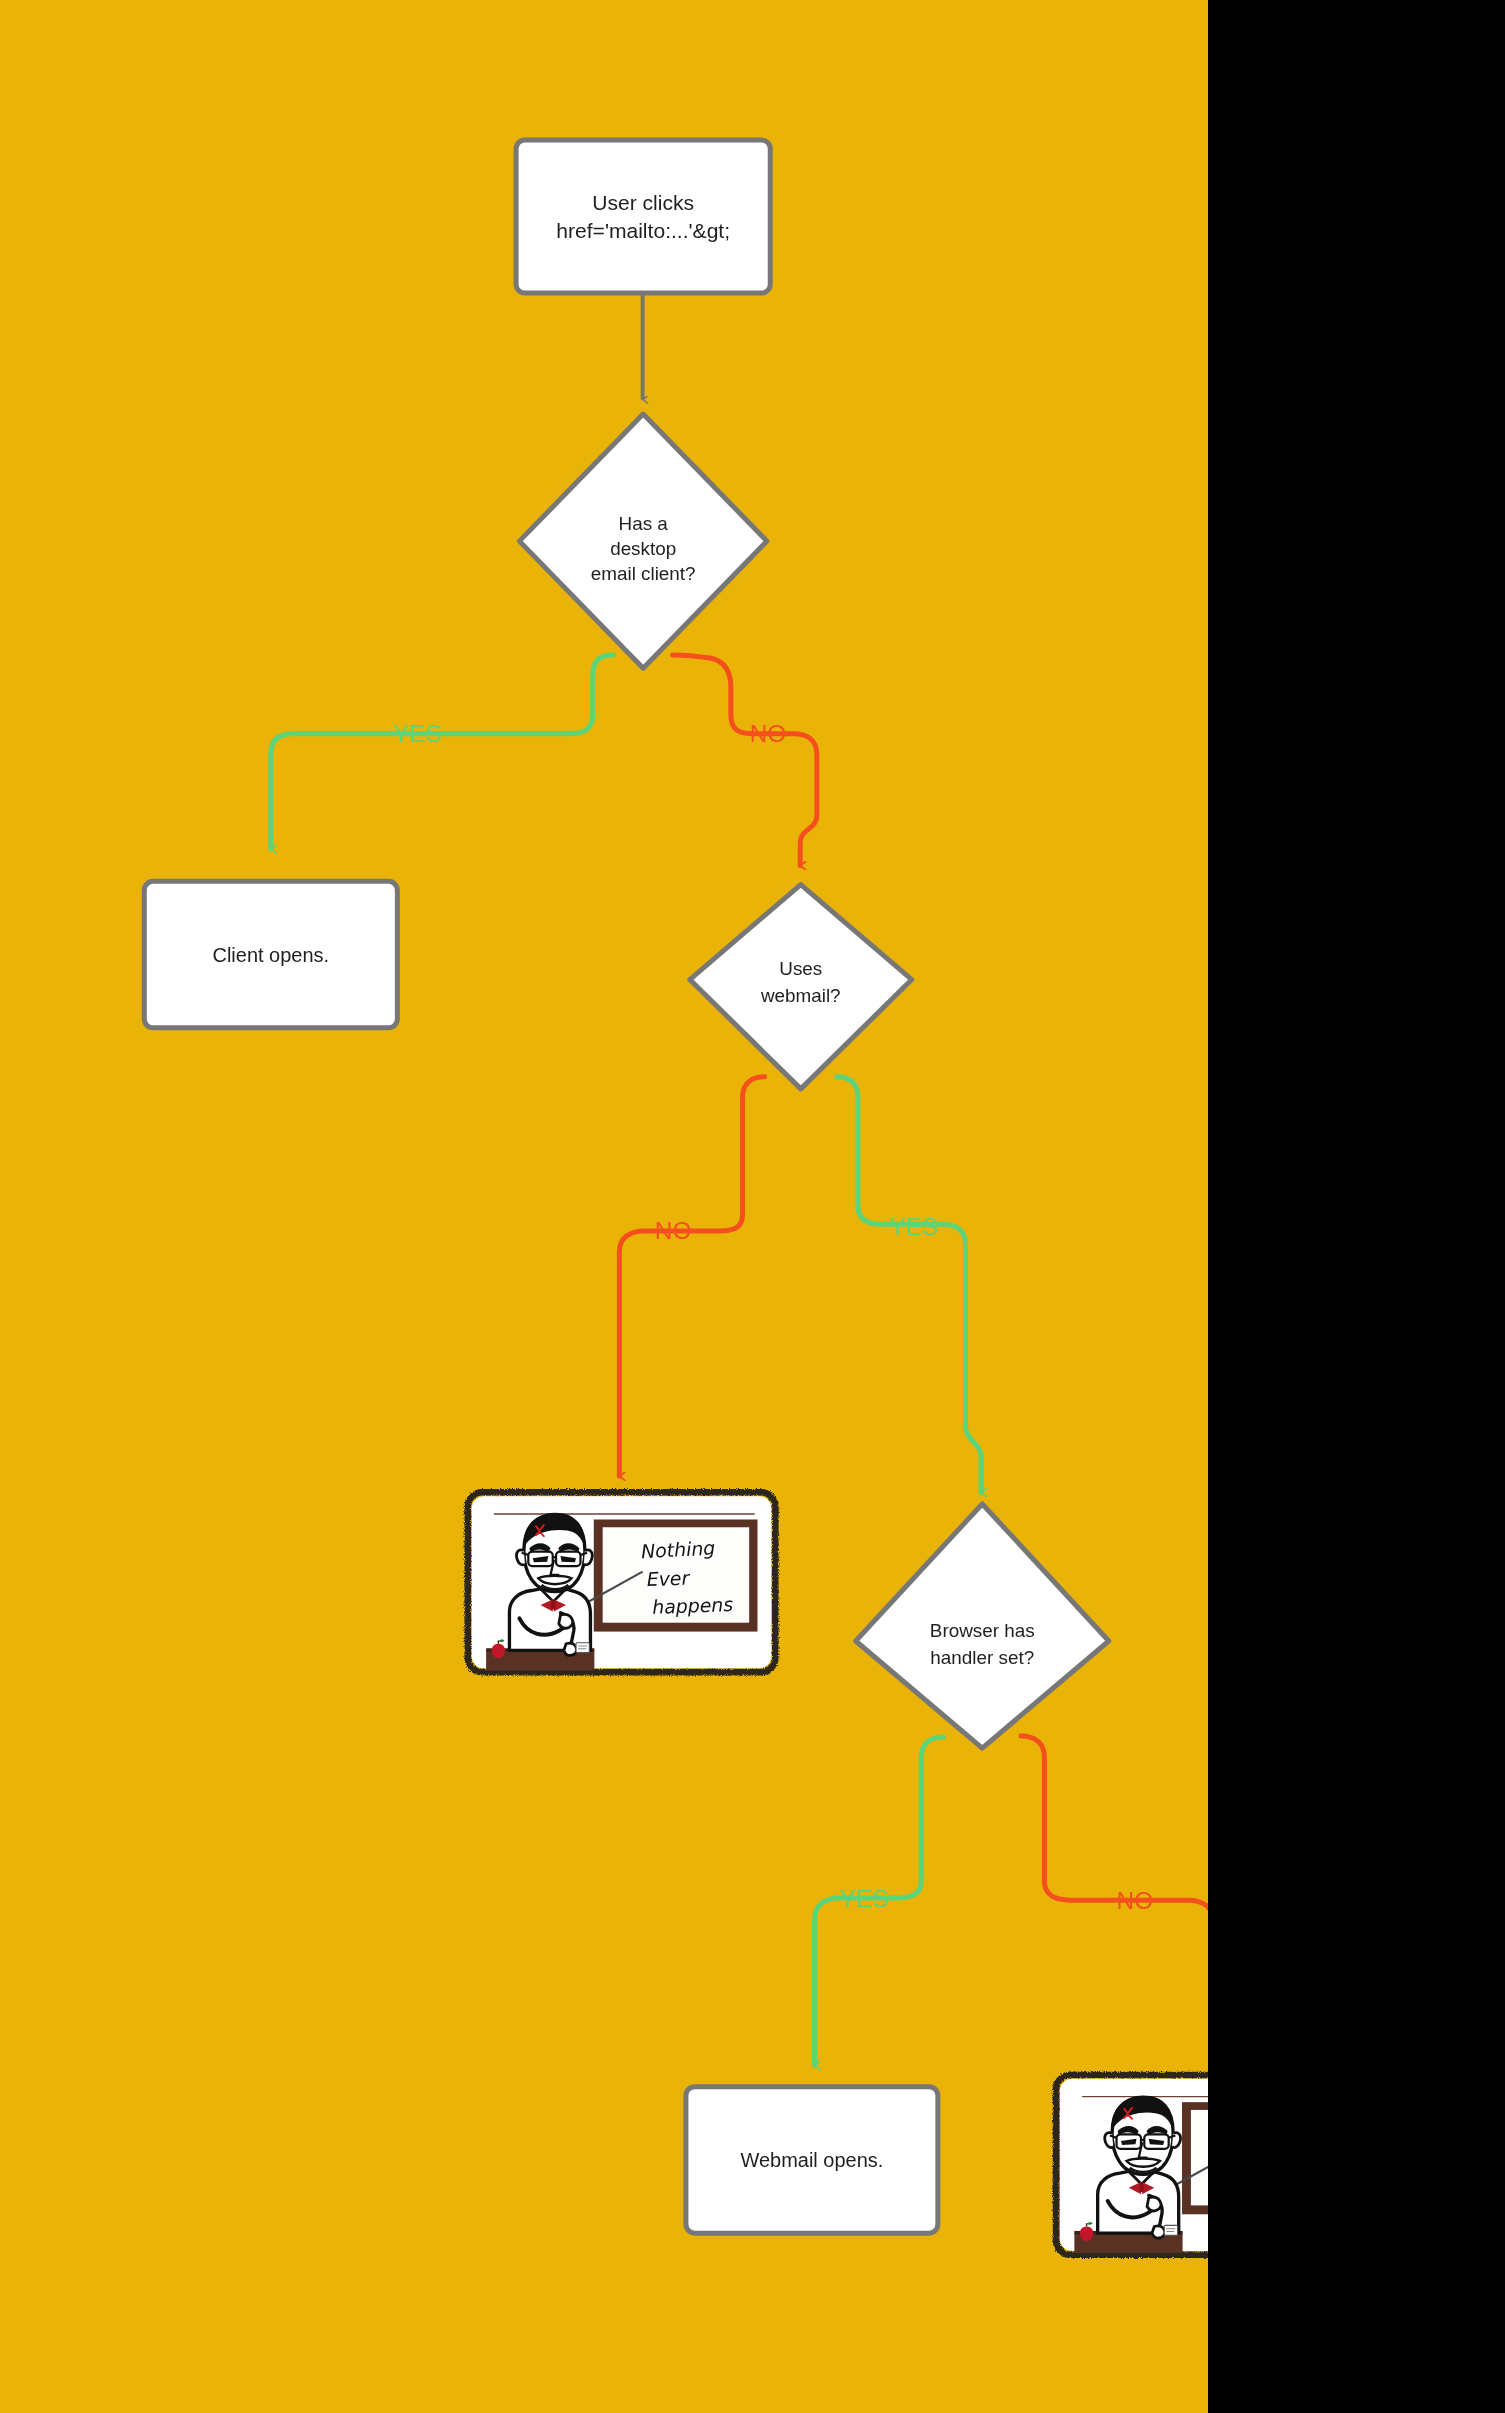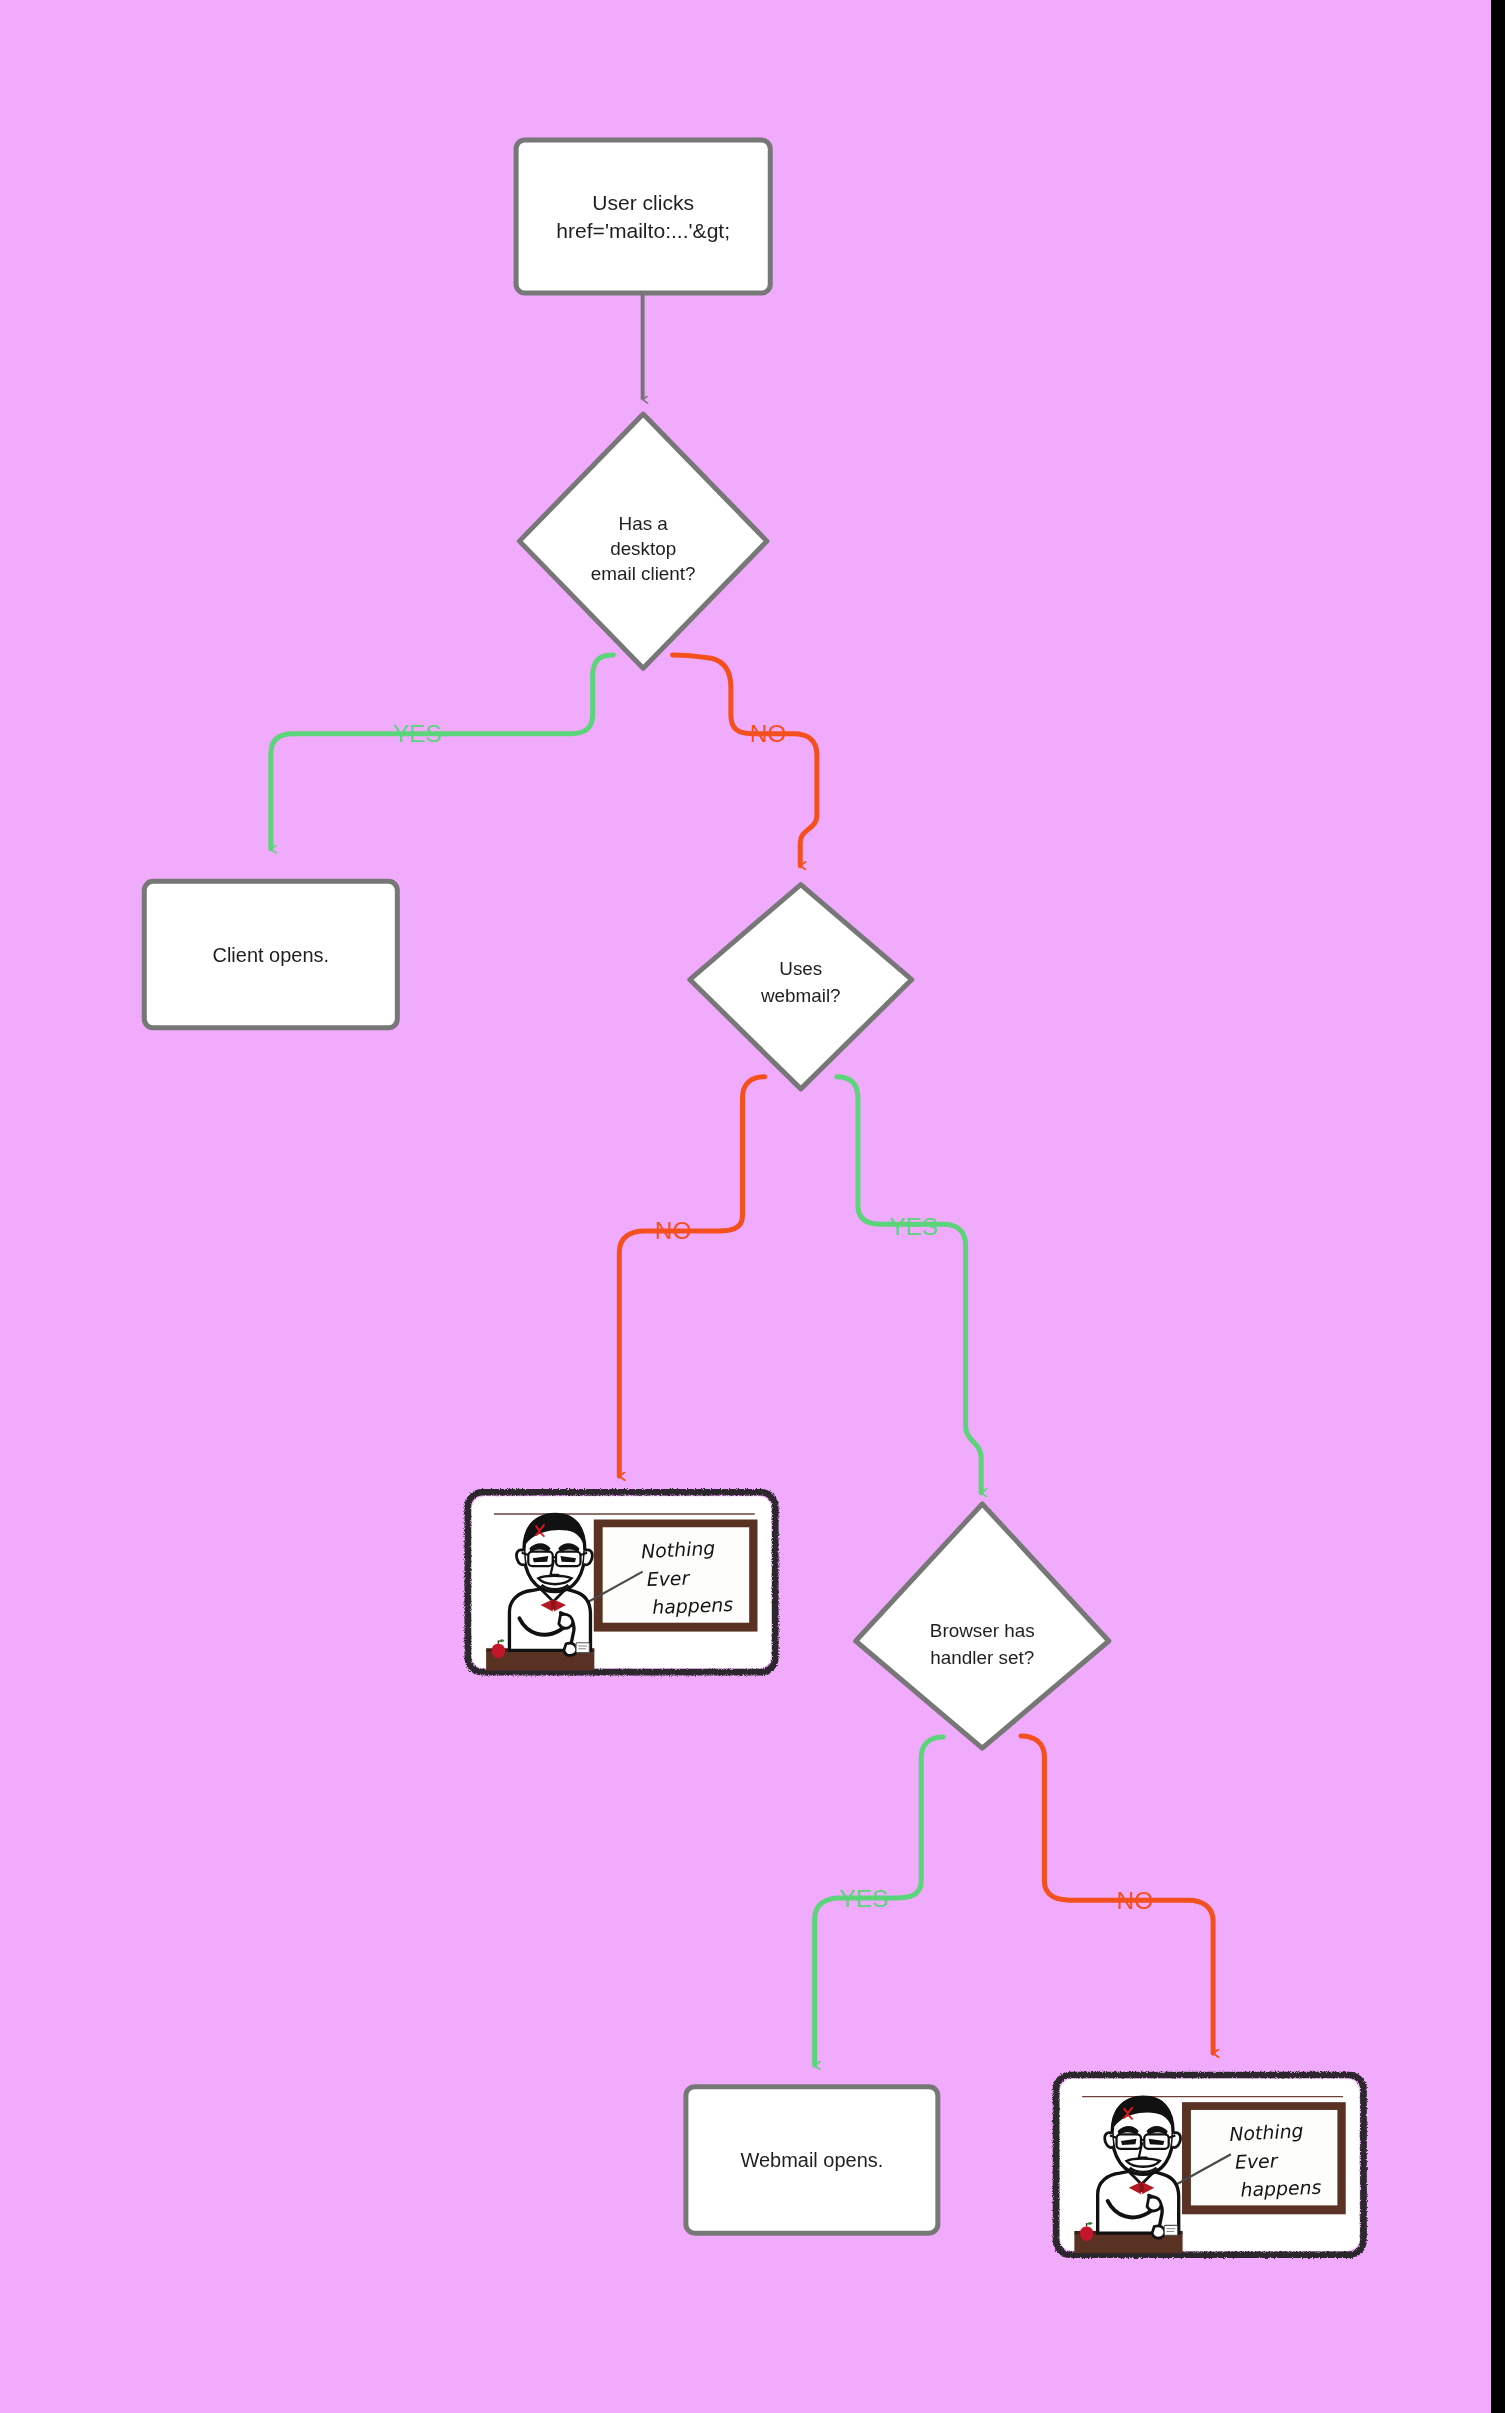--- a/index.html
+++ b/index.html
@@ -1,16 +1,16 @@
 <!DOCTYPE html>
 <html style="font-size:9px"><head>
 <meta charset="utf-8">
 <style>
   html,body{margin:0;padding:0;background:#000;}
-  #stage{position:relative;width:1491px;height:2413px;background:#f0abfc;overflow:hidden;}
+  #stage{position:relative;width:1208px;height:2413px;background:#eab308;overflow:hidden;}
   svg.layer{position:absolute;left:0;top:0;width:1505px;height:2413px;}
   .nodeText{font-family:"Liberation Sans","DejaVu Sans",sans-serif;fill:#1f1f1f;}
   .edgeLabel{font-family:"Liberation Sans","DejaVu Sans",sans-serif;font-size:44px;}
   .wbText{font-family:"DejaVu Sans","Liberation Sans",sans-serif;fill:#141414;}
 </style>
 </head>
 <body>
 
 <div id="stage">
 

